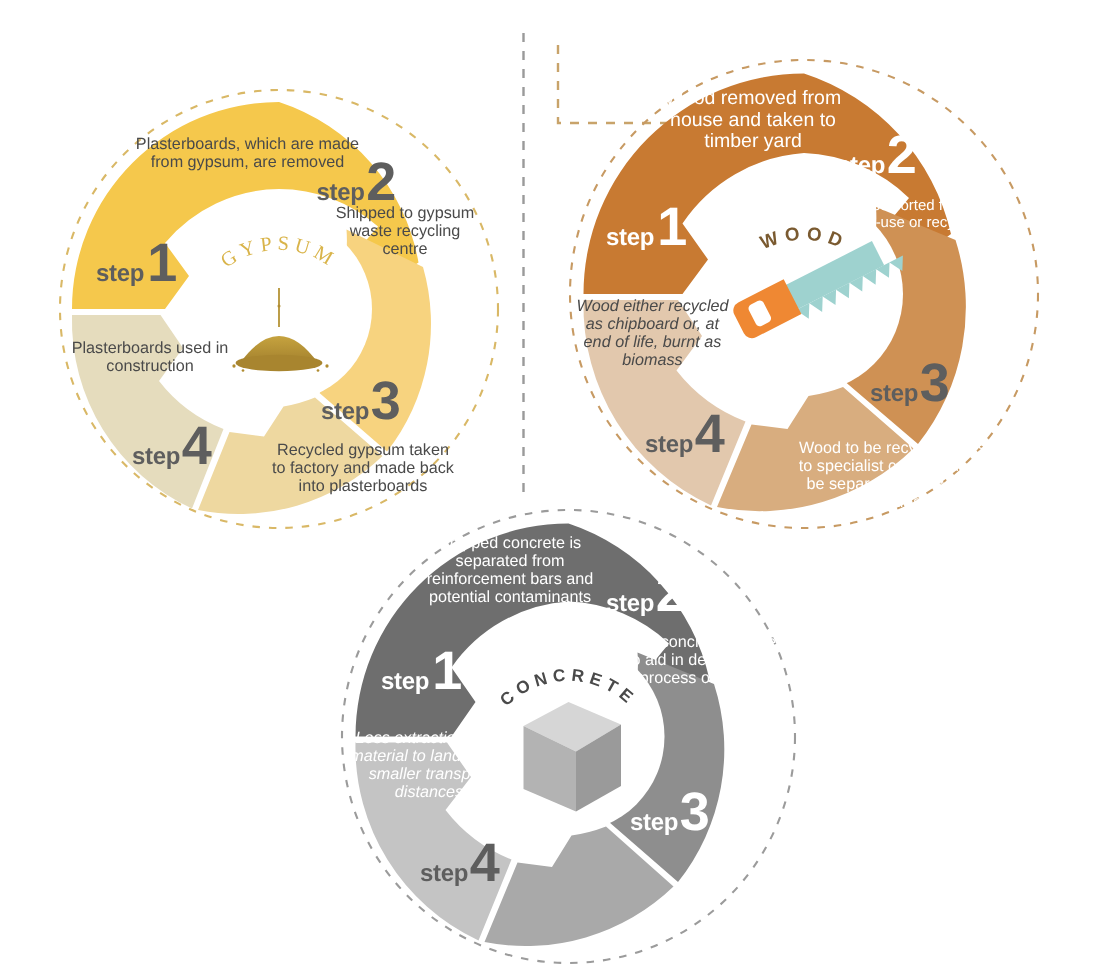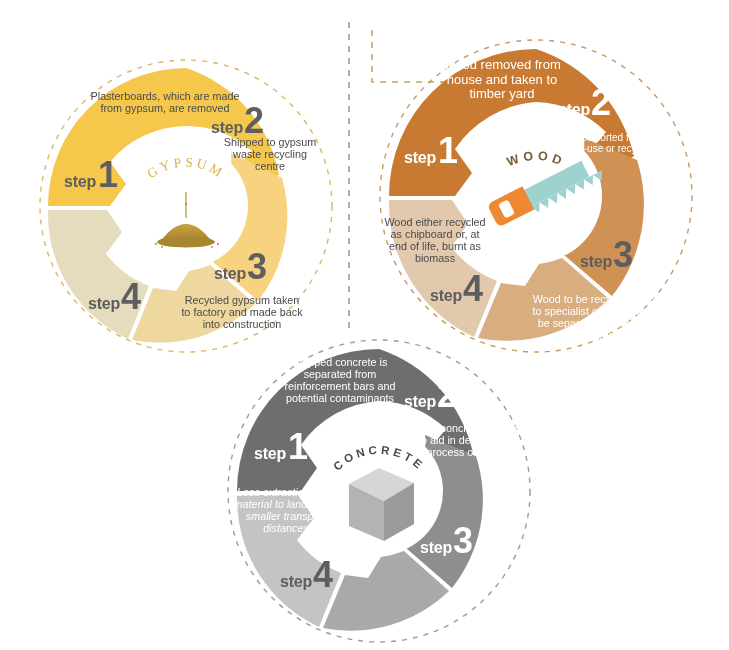--- a/index.html
+++ b/index.html
@@ -86,22 +86,23 @@
     <div class="steplabel" style="left:175px;top:50px;">
       <span class="word" style="font-size:16px;color:#5e5e5e;">step</span>
       <span class="num" style="font-size:36px;color:#5e5e5e;margin-left:1px;">2</span>
     </div>
     <div class="seg-text" style="left:182px;top:80px;width:104px;font-size:10.8px;color:#4a4a4a;">Shipped to gypsum waste recycling centre</div>
 
     <div class="steplabel" style="left:178px;top:196px;">
       <span class="word" style="font-size:16px;color:#5e5e5e;">step</span>
       <span class="num" style="font-size:36px;color:#5e5e5e;margin-left:1px;">3</span>
     </div>
-    <div class="seg-text" style="left:144px;top:238px;width:124px;font-size:10.8px;color:#4a4a4a;">Recycled gypsum taken to factory and made back into construction</div>
-
+    <div class="seg-text" style="left:144px;top:238px;width:124px;font-size:10.8px;color:#4a4a4a;">Recycled gypsum taken to factory and made back into plasterboards</div>
+
+    <div class="seg-text" style="left:10px;top:170px;width:108px;font-size:10.8px;color:#4a4a4a;">Plasterboards used in construction</div>
     <div class="steplabel" style="left:52px;top:226px;">
       <span class="word" style="font-size:16px;color:#5e5e5e;">step</span>
       <span class="num" style="font-size:36px;color:#5e5e5e;margin-left:1px;">4</span>
     </div>
   </div>
 
   <div class="wheel" id="wheel-wood" style="left:376px;top:36px;width:320px;height:320px;">
     <svg width="320" height="320" viewBox="0 0 320 320">
       <circle cx="160" cy="160" r="156" fill="none" stroke="#c79a63" stroke-width="1.4" stroke-dasharray="5 6"></circle>
       <g>
@@ -137,21 +138,21 @@
       <span class="num" style="font-size:36px;color:#ffffff;margin-left:1px;">2</span>
     </div>
     <div class="seg-text" style="left:186px;top:96px;width:108px;font-size:10px;color:#ffffff;">Wood sorted for either re-use or recycling</div>
 
     <div class="steplabel" style="left:204px;top:204px;">
       <span class="word" style="font-size:16px;color:#5e5e5e;">step</span>
       <span class="num" style="font-size:36px;color:#5e5e5e;margin-left:1px;">3</span>
     </div>
     <div class="seg-text" style="left:152px;top:257px;width:134px;font-size:10.8px;color:#ffffff;">Wood to be recycled goes to specialist central hub to be separated into waste streams</div>
 
-    <div class="seg-text" style="left:6px;top:180px;width:106px;font-size:10.8px;color:#4a4a4a;">Wood either recycled as chipboard or, at end of life, burnt as biomass</div>
+    <div class="seg-text" style="left:6px;top:162px;width:106px;font-size:10.8px;color:#4a4a4a;font-style:italic;">Wood either recycled as chipboard or, at end of life, burnt as biomass</div>
     <div class="steplabel" style="left:54px;top:238px;">
       <span class="word" style="font-size:16px;color:#5e5e5e;">step</span>
       <span class="num" style="font-size:36px;color:#5e5e5e;margin-left:1px;">4</span>
     </div>
   </div>
 
   <div class="wheel" id="wheel-concrete" style="left:224px;top:336px;width:310px;height:310px;">
     <svg width="310" height="310" viewBox="0 0 310 310">
       <circle cx="155" cy="155" r="151" fill="none" stroke="#9b9b9b" stroke-width="1.4" stroke-dasharray="5 6"></circle>
       <g>

